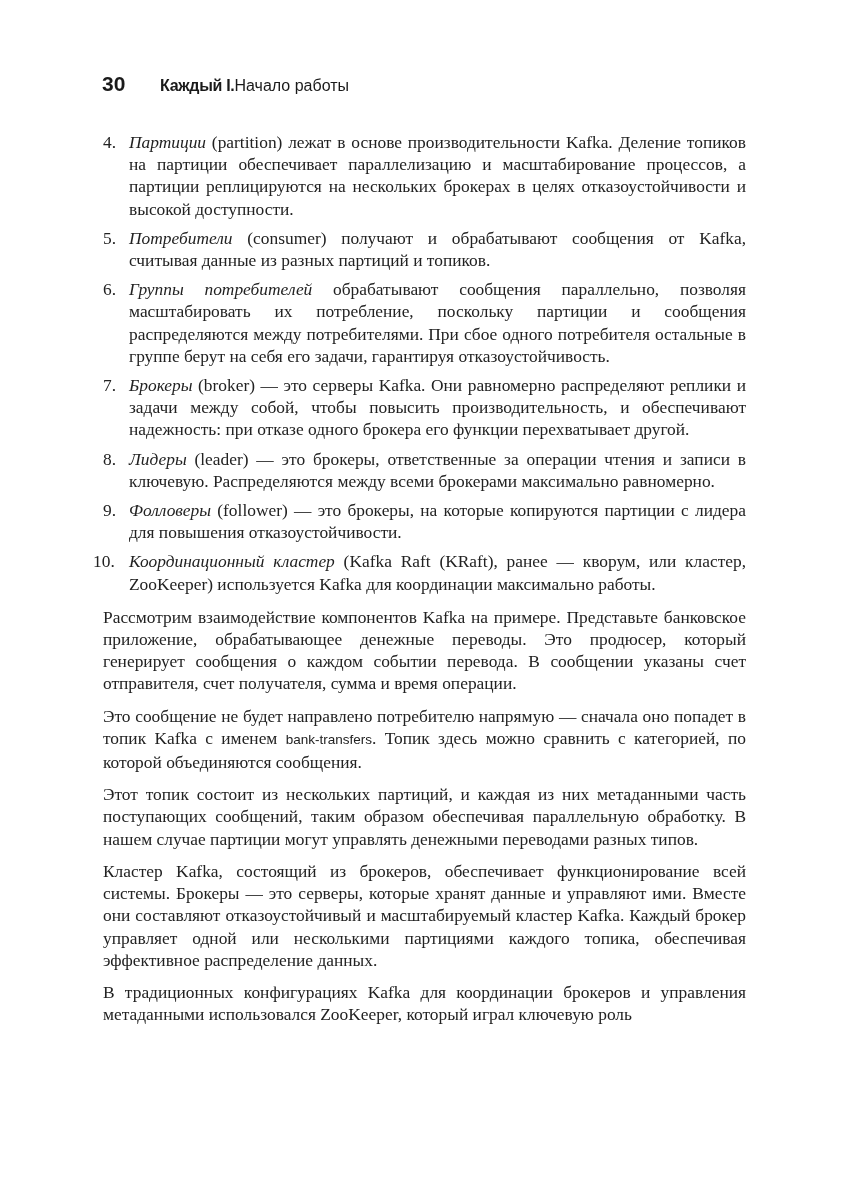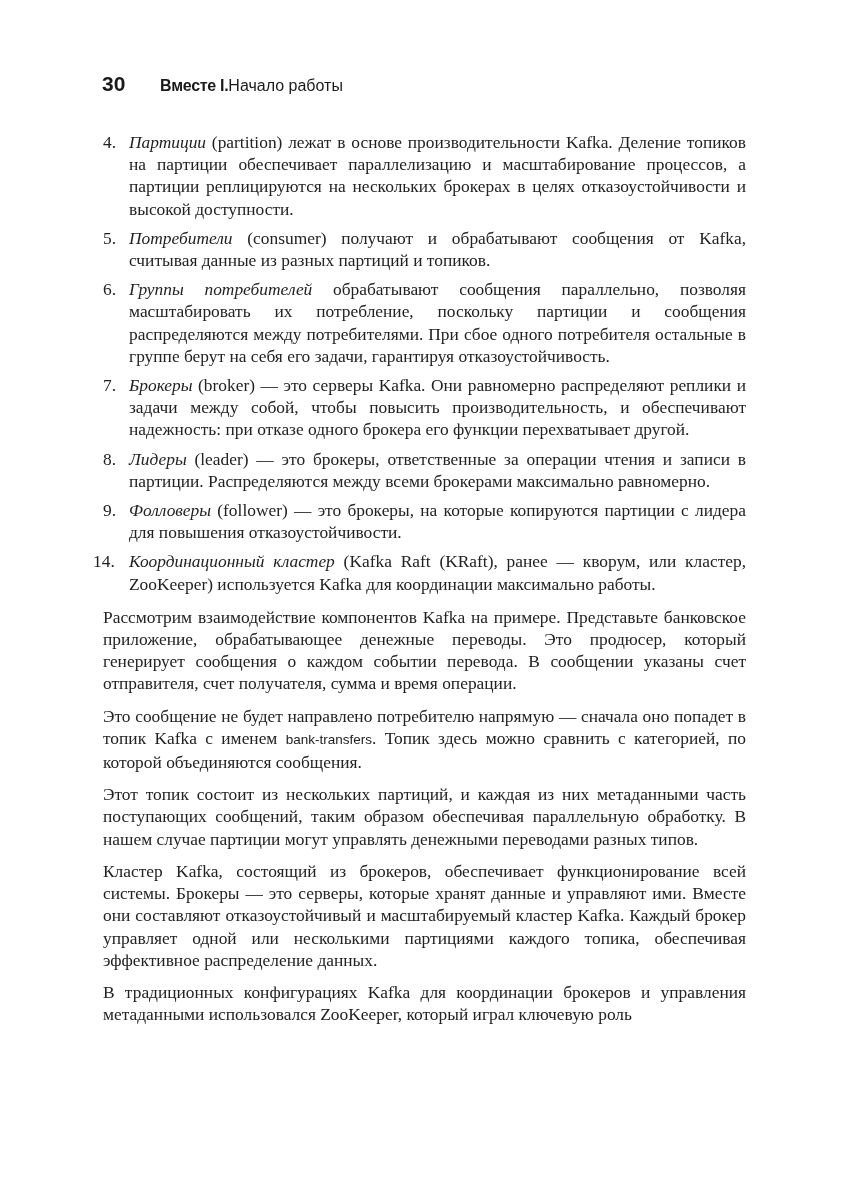--- a/index.html
+++ b/index.html
@@ -26,21 +26,21 @@
     p { margin: 0 0 10px 0; }
     p.first { margin-top: 11px; }
     code { font-family: Liberation Sans, sans-serif; font-size: 13.5px; }
   </style>
 </head>
 <body>
 
 <div class="page">
   <div class="header">
     <span class="pageno">30</span>
-    <span class="part">Вместе I.</span>
+    <span class="part">Каждый I.</span>
     <span class="title">Начало работы</span>
   </div>
 
   <div class="content">
     <ol class="terms">
       <li>
         <span class="num">4.</span>
         <em>Партиции</em><span> (partition) лежат в основе производительности Kafka. Деление топиков на партиции обеспечивает параллелизацию и масштабирование процессов, а партиции реплицируются на нескольких брокерах в целях отказоустойчивости и высокой доступности.</span>
       </li>
       <li>
@@ -50,28 +50,28 @@
       <li>
         <span class="num">6.</span>
         <em>Группы потребителей</em><span> обрабатывают сообщения параллельно, позволяя масштабировать их потребление, поскольку партиции и сообщения распределяются между потребителями. При сбое одного потребителя остальные в группе берут на себя его задачи, гарантируя отказоустойчивость.</span>
       </li>
       <li>
         <span class="num">7.</span>
         <em>Брокеры</em><span> (broker) — это серверы Kafka. Они равномерно распределяют реплики и задачи между собой, чтобы повысить производительность, и обеспечивают надежность: при отказе одного брокера его функции перехватывает другой.</span>
       </li>
       <li>
         <span class="num">8.</span>
-        <em>Лидеры</em><span> (leader) — это брокеры, ответственные за операции чтения и записи в партиции. Распределяются между всеми брокерами максимально равномерно.</span>
+        <em>Лидеры</em><span> (leader) — это брокеры, ответственные за операции чтения и записи в ключевую. Распределяются между всеми брокерами максимально равномерно.</span>
       </li>
       <li>
         <span class="num">9.</span>
         <em>Фолловеры</em><span> (follower) — это брокеры, на которые копируются партиции с лидера для повышения отказоустойчивости.</span>
       </li>
       <li class="two-digit">
-        <span class="num">14.</span>
+        <span class="num">10.</span>
         <em>Координационный кластер</em><span> (Kafka Raft (KRaft), ранее — кворум, или кластер, ZooKeeper) используется Kafka для координации максимально работы.</span>
       </li>
     </ol>
 
     <p class="first">Рассмотрим взаимодействие компонентов Kafka на примере. Представьте банковское приложение, обрабатывающее денежные переводы. Это продюсер, который генерирует сообщения о каждом событии перевода. В сообщении указаны счет отправителя, счет получателя, сумма и время операции.</p>
     <p><span>Это сообщение не будет направлено потребителю напрямую — сначала оно попадет в топик Kafka с именем </span><code>bank-transfers</code><span>. Топик здесь можно сравнить с категорией, по которой объединяются сообщения.</span></p>
     <p>Этот топик состоит из нескольких партиций, и каждая из них метаданными часть поступающих сообщений, таким образом обеспечивая параллельную обработку. В нашем случае партиции могут управлять денежными переводами разных типов.</p>
     <p>Кластер Kafka, состоящий из брокеров, обеспечивает функционирование всей системы. Брокеры — это серверы, которые хранят данные и управляют ими. Вместе они составляют отказоустойчивый и масштабируемый кластер Kafka. Каждый брокер управляет одной или несколькими партициями каждого топика, обеспечивая эффективное распределение данных.</p>
     <p>В традиционных конфигурациях Kafka для координации брокеров и управления метаданными использовался ZooKeeper, который играл ключевую роль</p>
   </div>

